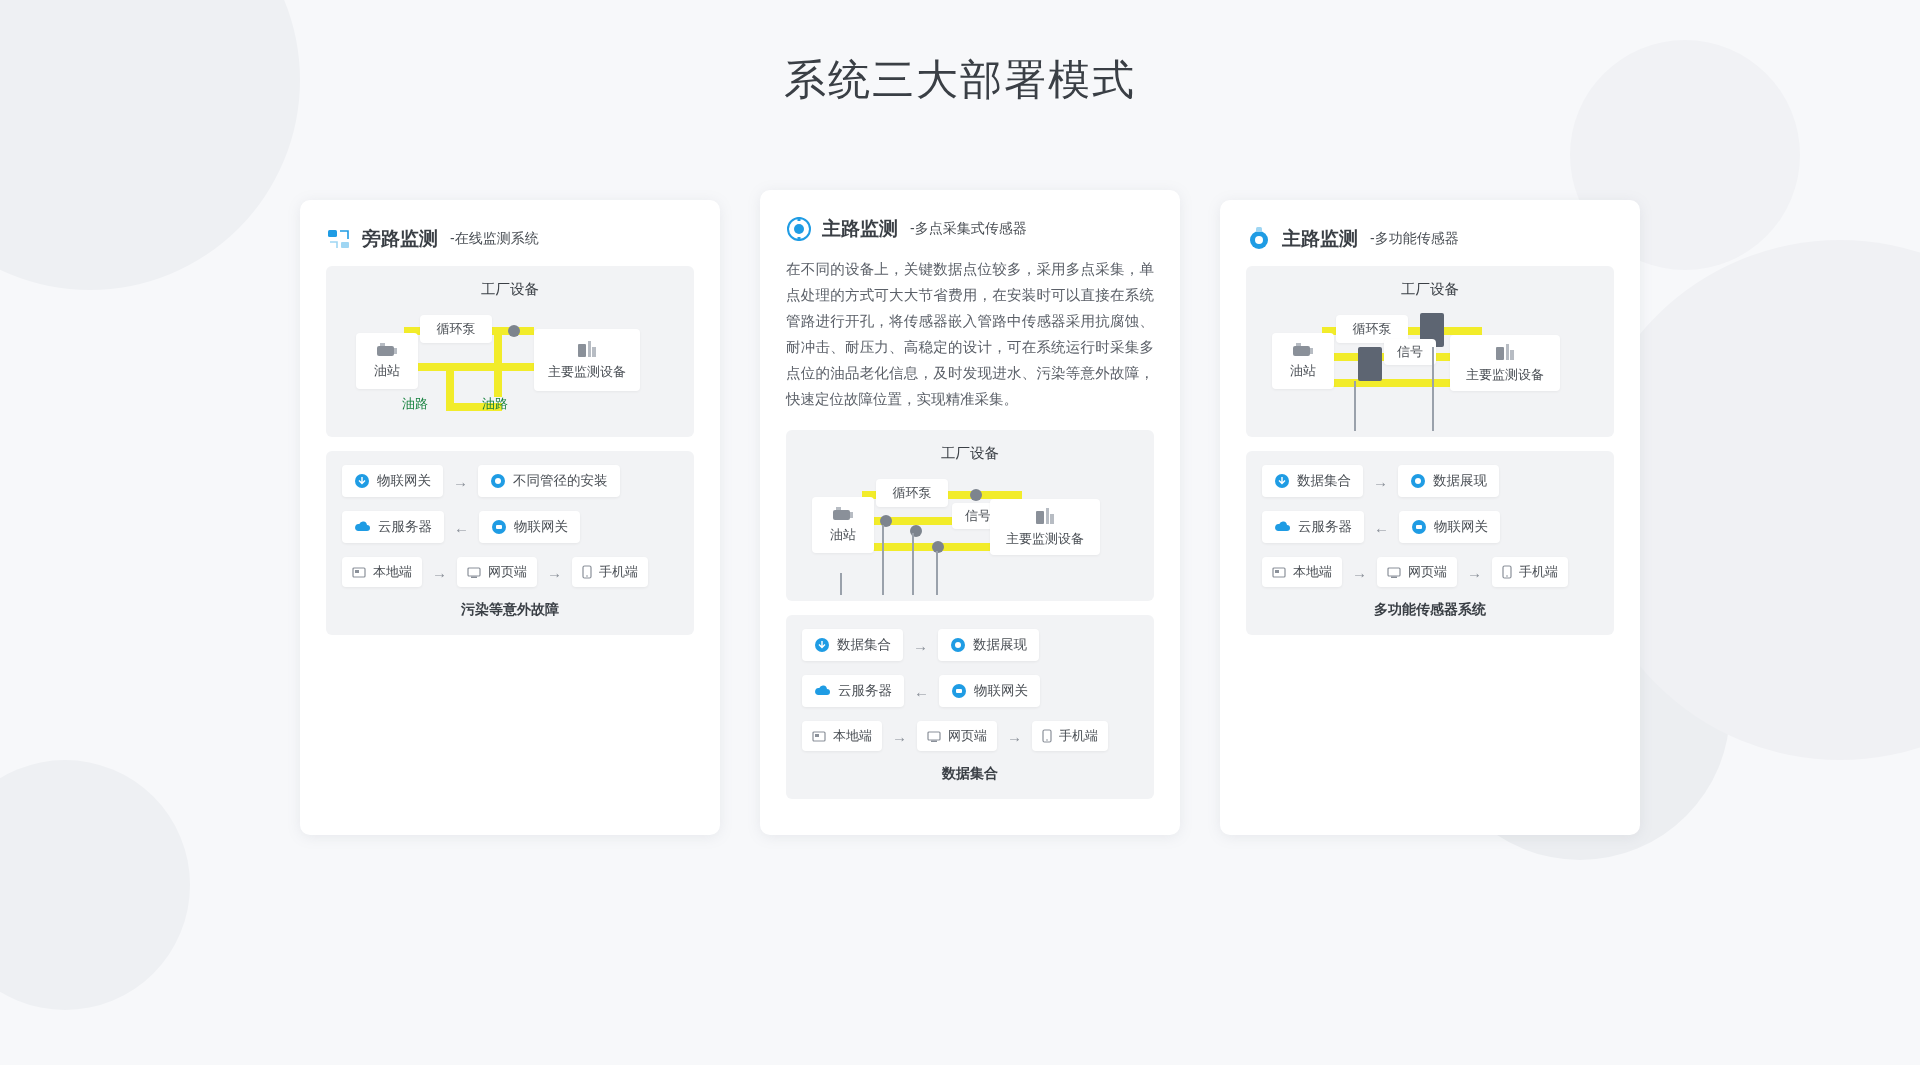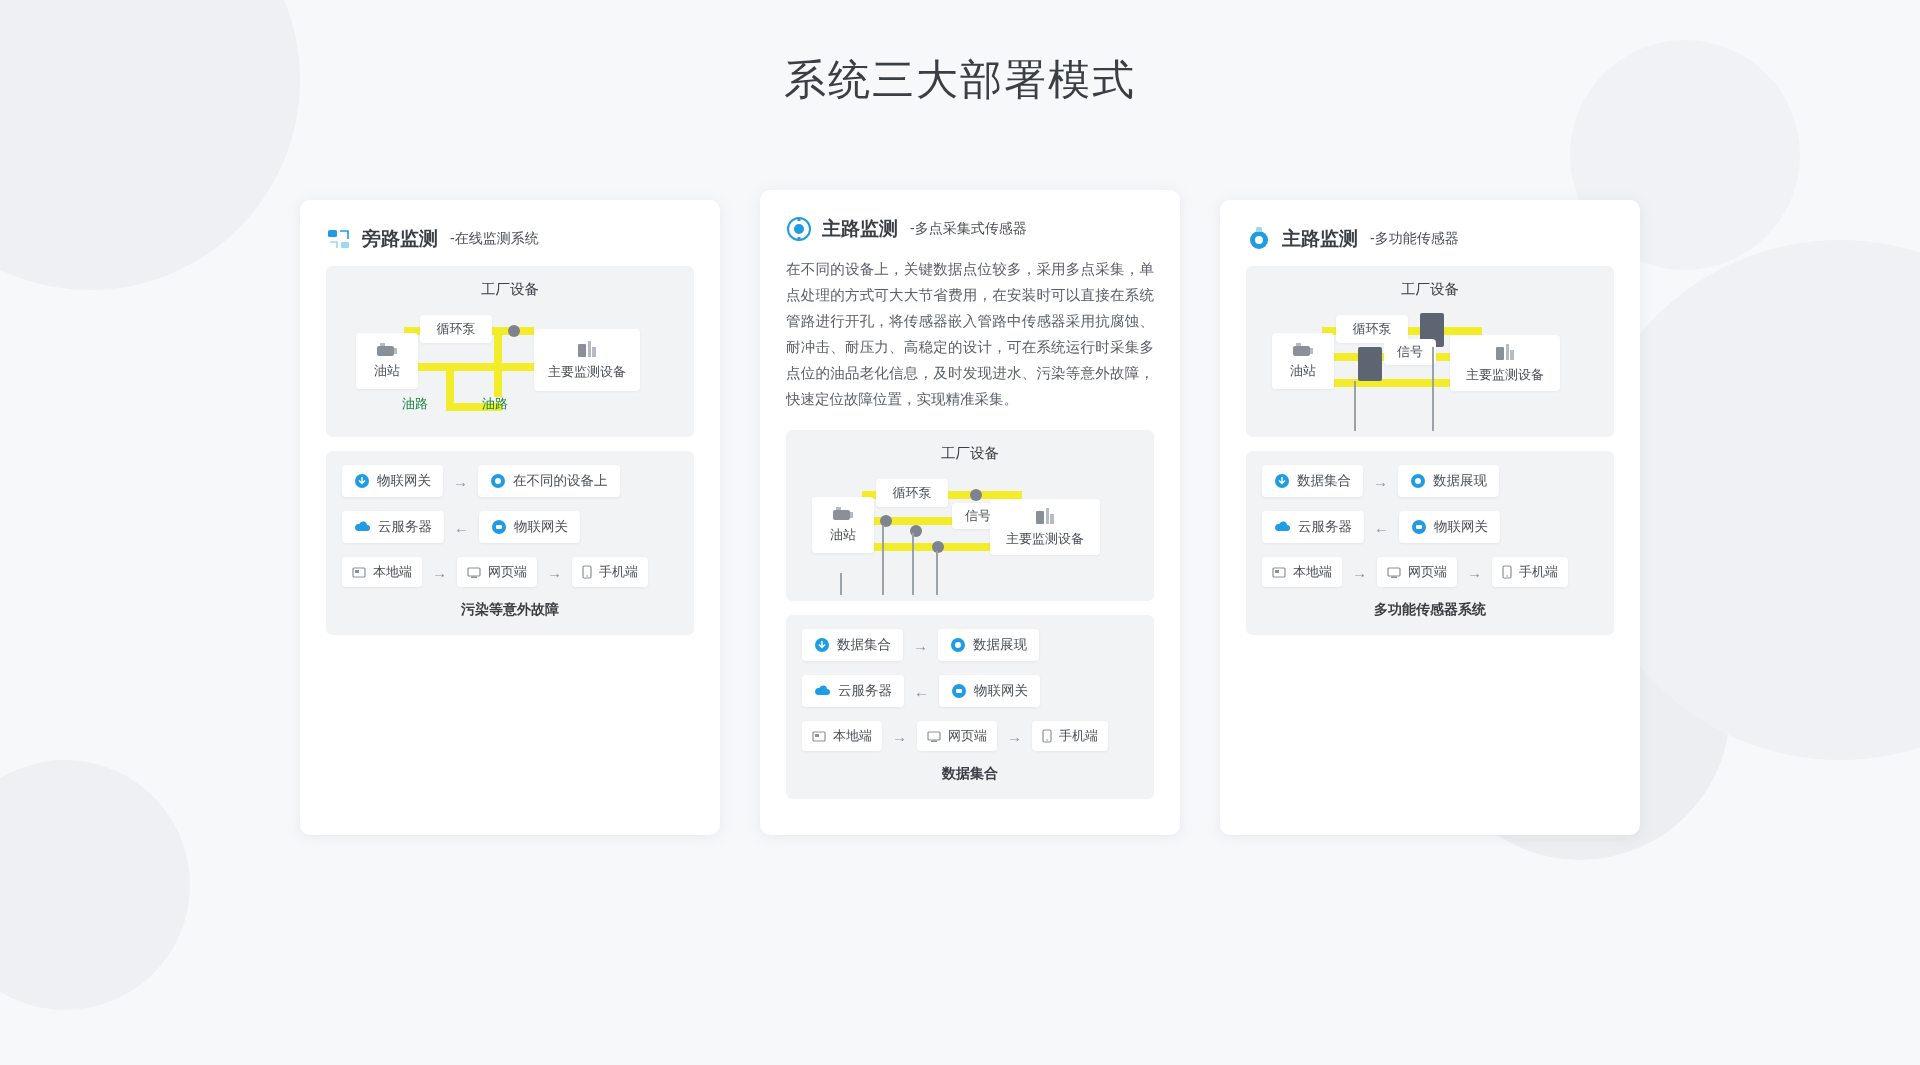--- a/index.html
+++ b/index.html
@@ -149,21 +149,21 @@
             <span>物联网关</span>
           </div>
           <span class="arrow">→</span>
           <div class="chip">
             <span>
                 <svg width="16" height="16" viewBox="0 0 16 16">
                   <circle cx="8" cy="8" r="7" fill="#1f9ce4"></circle>
                   <circle cx="8" cy="8" r="3" fill="#fff"></circle>
                 </svg>
               </span>
-            <span>在不同的设备上</span>
+            <span>不同管径的安装</span>
           </div>
         </div>
         <div class="frow">
           <div class="chip">
             <span>
                 <svg width="17" height="14" viewBox="0 0 17 14">
                   <path d="M4 11h9a3 3 0 0 0 0-6 4 4 0 0 0-7.7-1A3 3 0 0 0 4 11z" fill="#1f9ce4"></path>
                 </svg>
               </span>
             <span>云服务器</span>

